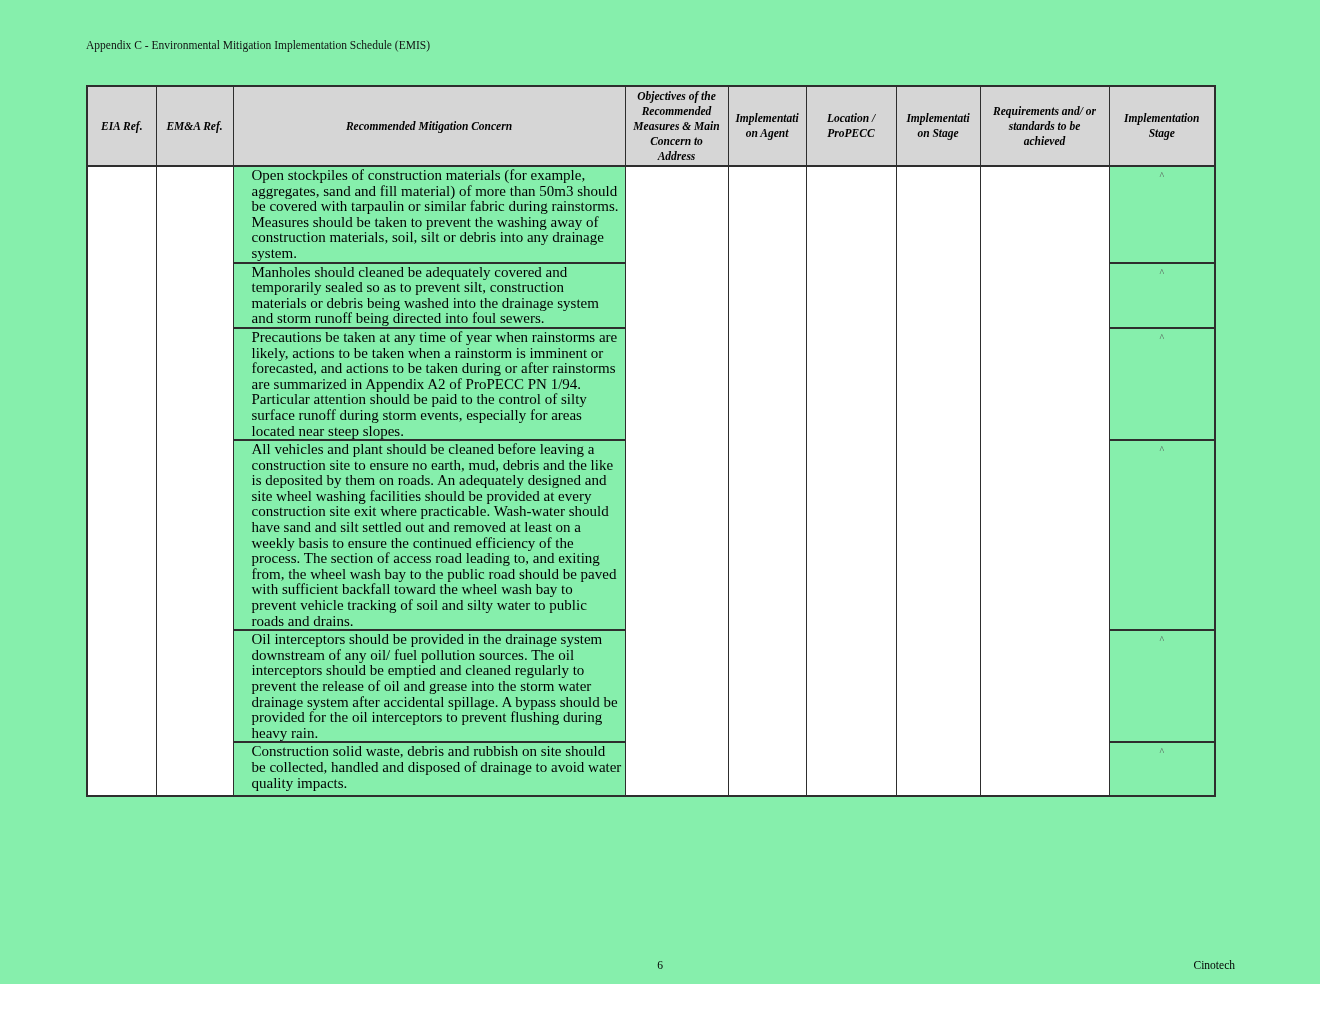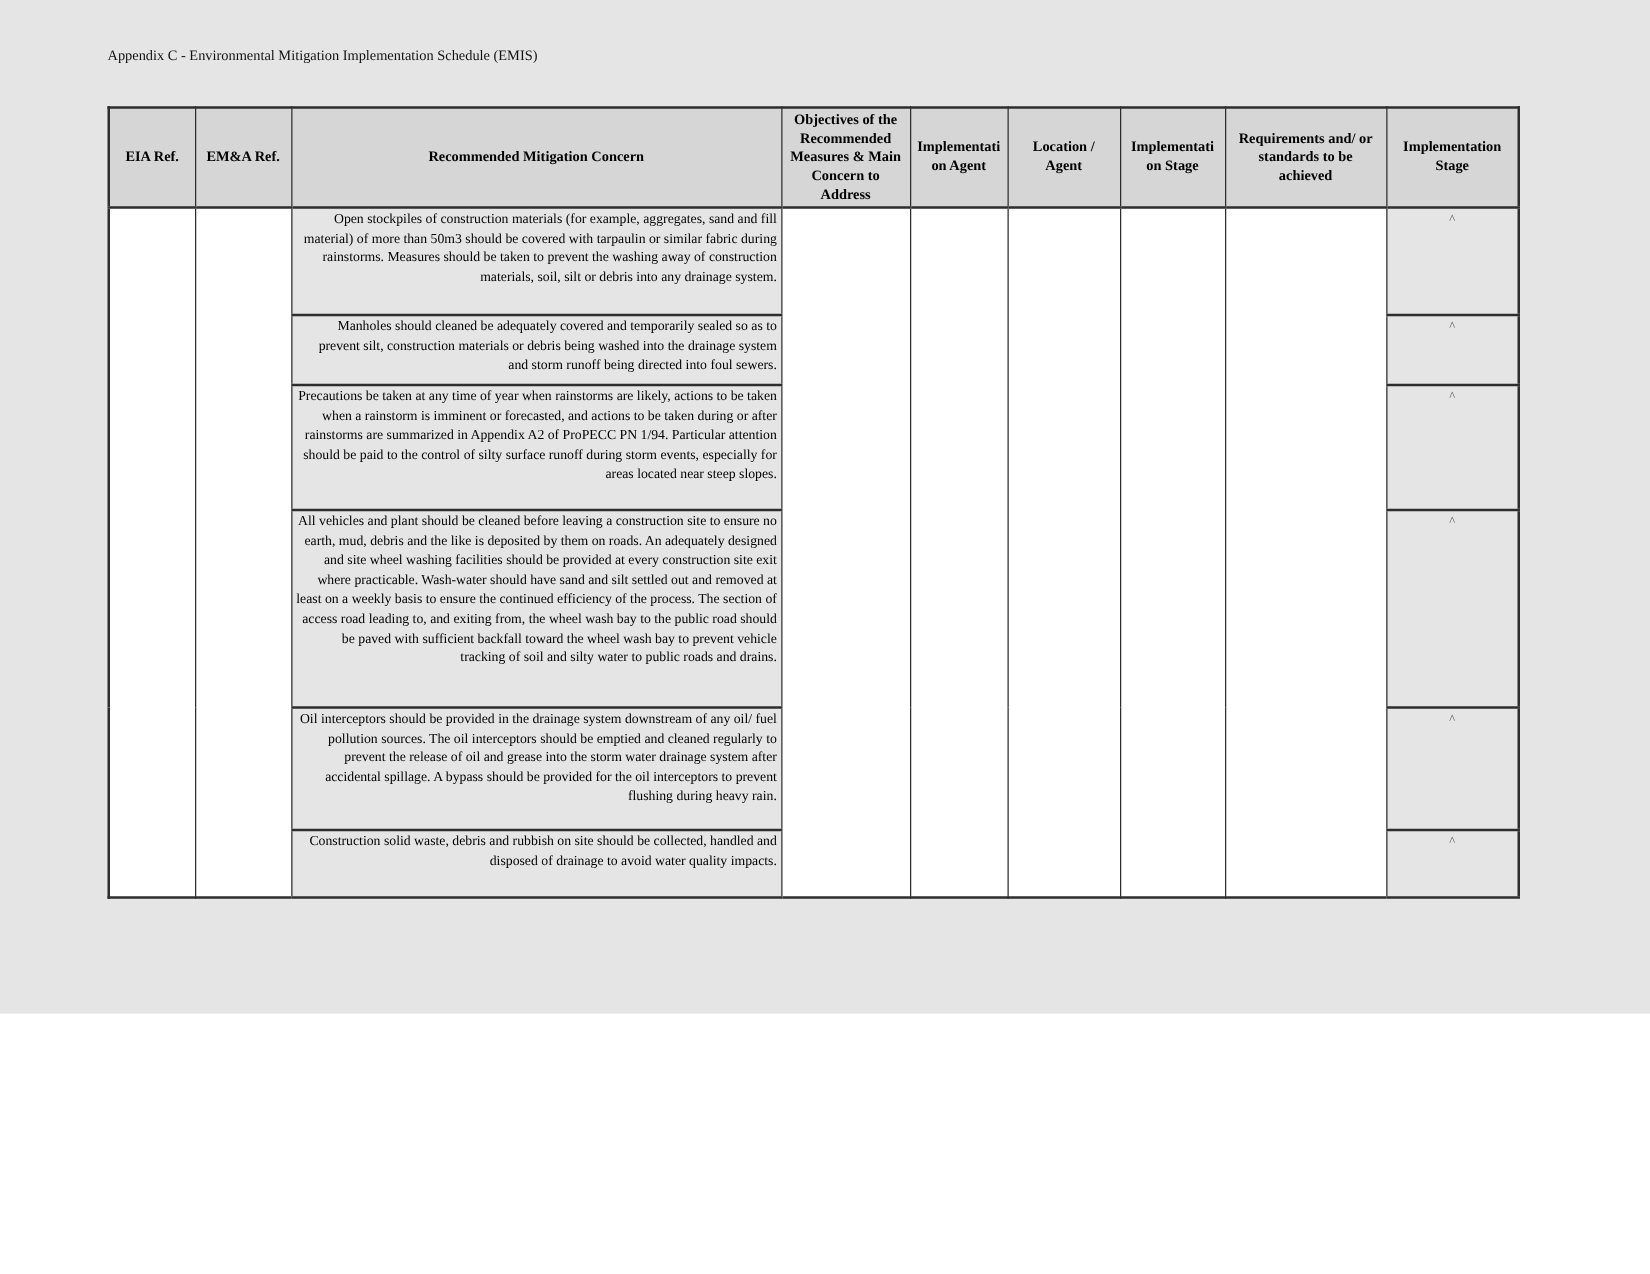--- a/index.html
+++ b/index.html
@@ -2,22 +2,22 @@
 <html style="--header-bg: #d6d6d6; --border-color: #2e2e2e;"><head>
 <meta charset="utf-8">
 <style>
   * { margin: 0; padding: 0; box-sizing: border-box; }
   html, body { background: #ffffff; }
   body { font-family: "Liberation Serif", "DejaVu Serif", serif; color: #000; }
 
   .page {
     position: relative;
     width: 1320px;
-    height: 811px;
-    background: #e5e5e5;
+    height: 984px;
+    background: #86efac;
     overflow: hidden;
   }
 
   .doc-title {
     position: absolute;
     left: 86px;
     top: 39px;
     font-size: 11.5px;
     color: #111;
     white-space: nowrap;
@@ -44,27 +44,28 @@
     background: var(--header-bg, #d6d6d6);
     font-weight: bold;
     font-size: 11.5px;
     line-height: 15px;
     text-align: center;
     vertical-align: middle;
     white-space: pre-line;
     height: 80px;
     border-bottom: 2px solid var(--border-color, #2e2e2e);
     padding: 1px 2px;
+    font-style: italic;
   }
 
   td.measure-cell {
-    font-size: 11px;
+    font-size: 15px;
     line-height: 15.6px;
-    text-align: right;
-    padding: 1px 3px 0 3px;
+    text-align: left;
+    padding: 1px 3px 0 18px;
     border-top: 2px solid var(--border-color, #2e2e2e);
     border-bottom: 2px solid var(--border-color, #2e2e2e);
   }
 
   td.status-cell {
     text-align: center;
     font-size: 10px;
     line-height: 13px;
     color: #555;
     padding-top: 2px;
@@ -116,21 +117,21 @@
         <th>EM&amp;A Ref.</th>
         <th>Recommended Mitigation Concern</th>
         <th>Objectives of the
 Recommended
 Measures &amp; Main
 Concern to
 Address</th>
         <th>Implementati
 on Agent</th>
         <th>Location /
-Agent</th>
+ProPECC</th>
         <th>Implementati
 on Stage</th>
         <th>Requirements and/ or
 standards to be
 achieved</th>
         <th>Implementation
 Stage</th>
       </tr>
     </thead>
     <tbody>

